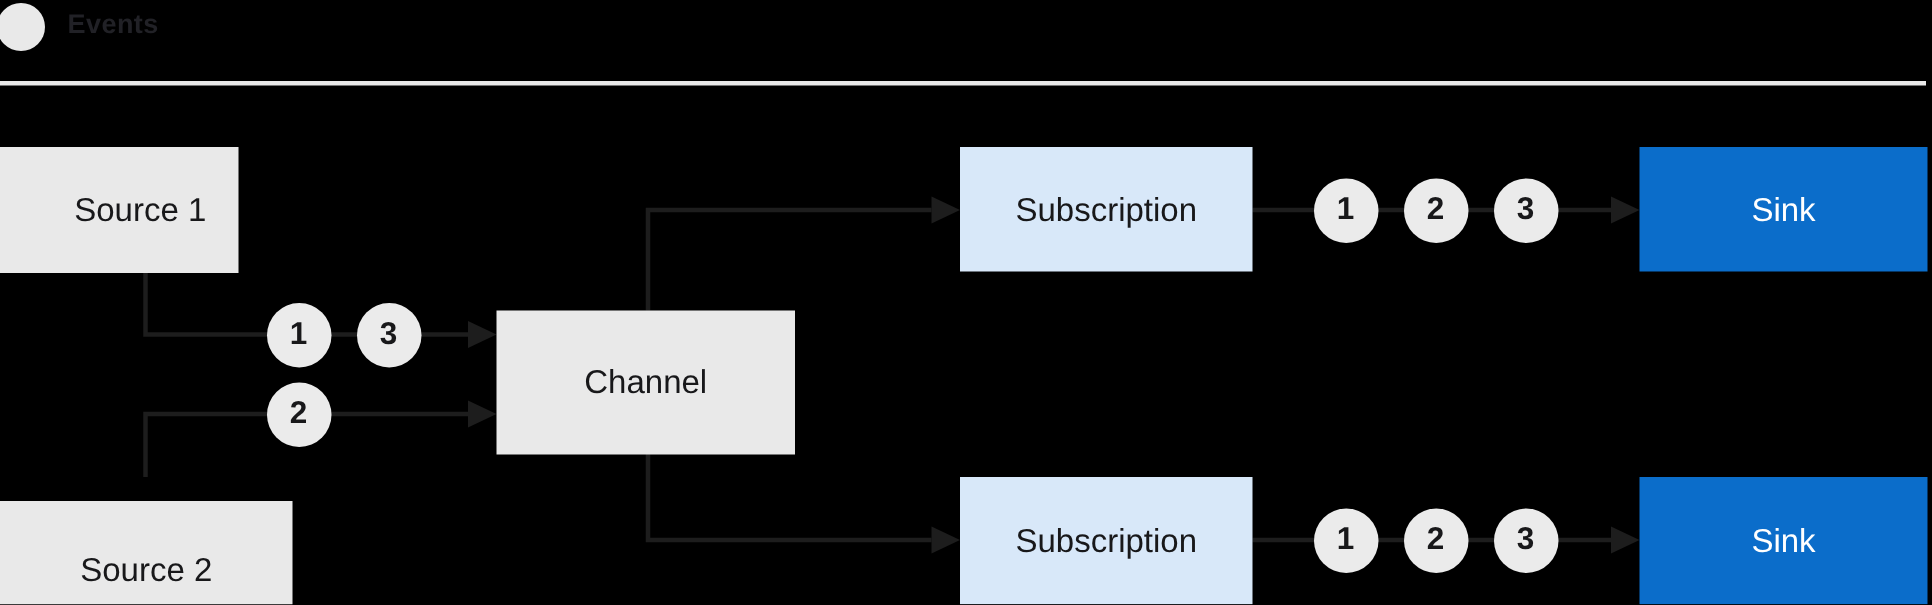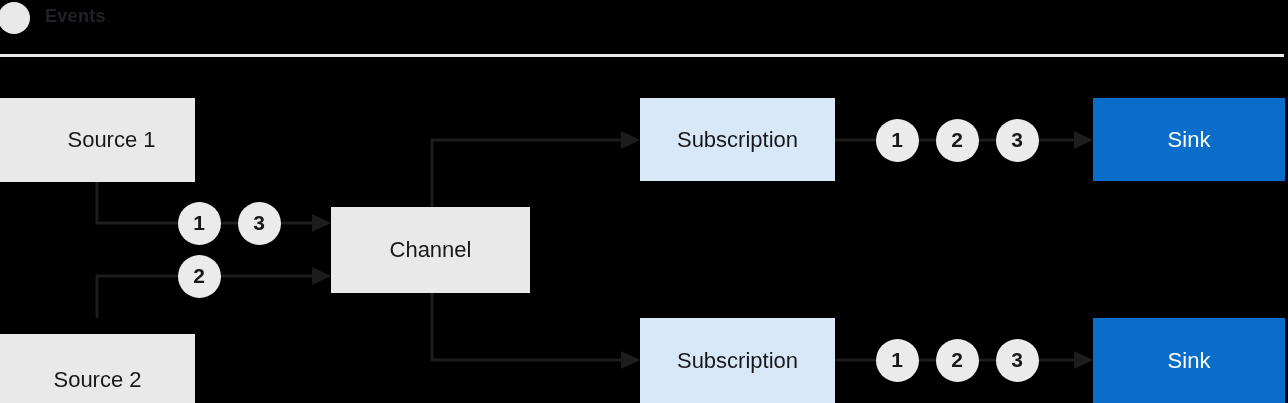--- a/index.html
+++ b/index.html
@@ -70,23 +70,23 @@
     align-items: center;
     justify-content: center;
     font-size: 22px;
     font-weight: 500;
     color: var(--color-label-dark);
     background: var(--color-node-gray);
   }
   .node.subscription { background: var(--color-subscription-blue); justify-content: center; }
   .node.sink { background: var(--color-sink-blue); color: var(--color-sink-label); align-items: center; }
 
-  .node.source-1 { left: 0;     top: 98px;  width: 195px; height: 84px; padding-left: 28px; }
+  .node.source-1 { left: 0;     top: 98px;  width: 159px; height: 84px; padding-left: 28px; }
   .node.source-2 { left: 0;     top: 334px; width: 195px; height: 91px; }
-  .node.channel  { left: 331px; top: 207px; width: 199px; height: 86px; }
+  .node.channel  { left: 331px; top: 207px; width: 199px; height: 96px; }
   .node.sub-1    { left: 640px; top: 98px;  width: 195px; height: 83px; }
   .node.sub-2    { left: 640px; top: 318px; width: 195px; height: 85px; }
   .node.sink-1   { left: 1093px; top: 98px;  width: 192px; height: 83px; }
   .node.sink-2   { left: 1093px; top: 318px; width: 192px; height: 85px; }
 
   
   .event-circle {
     position: absolute;
     z-index: 3;
     width: 43px; height: 43px;

